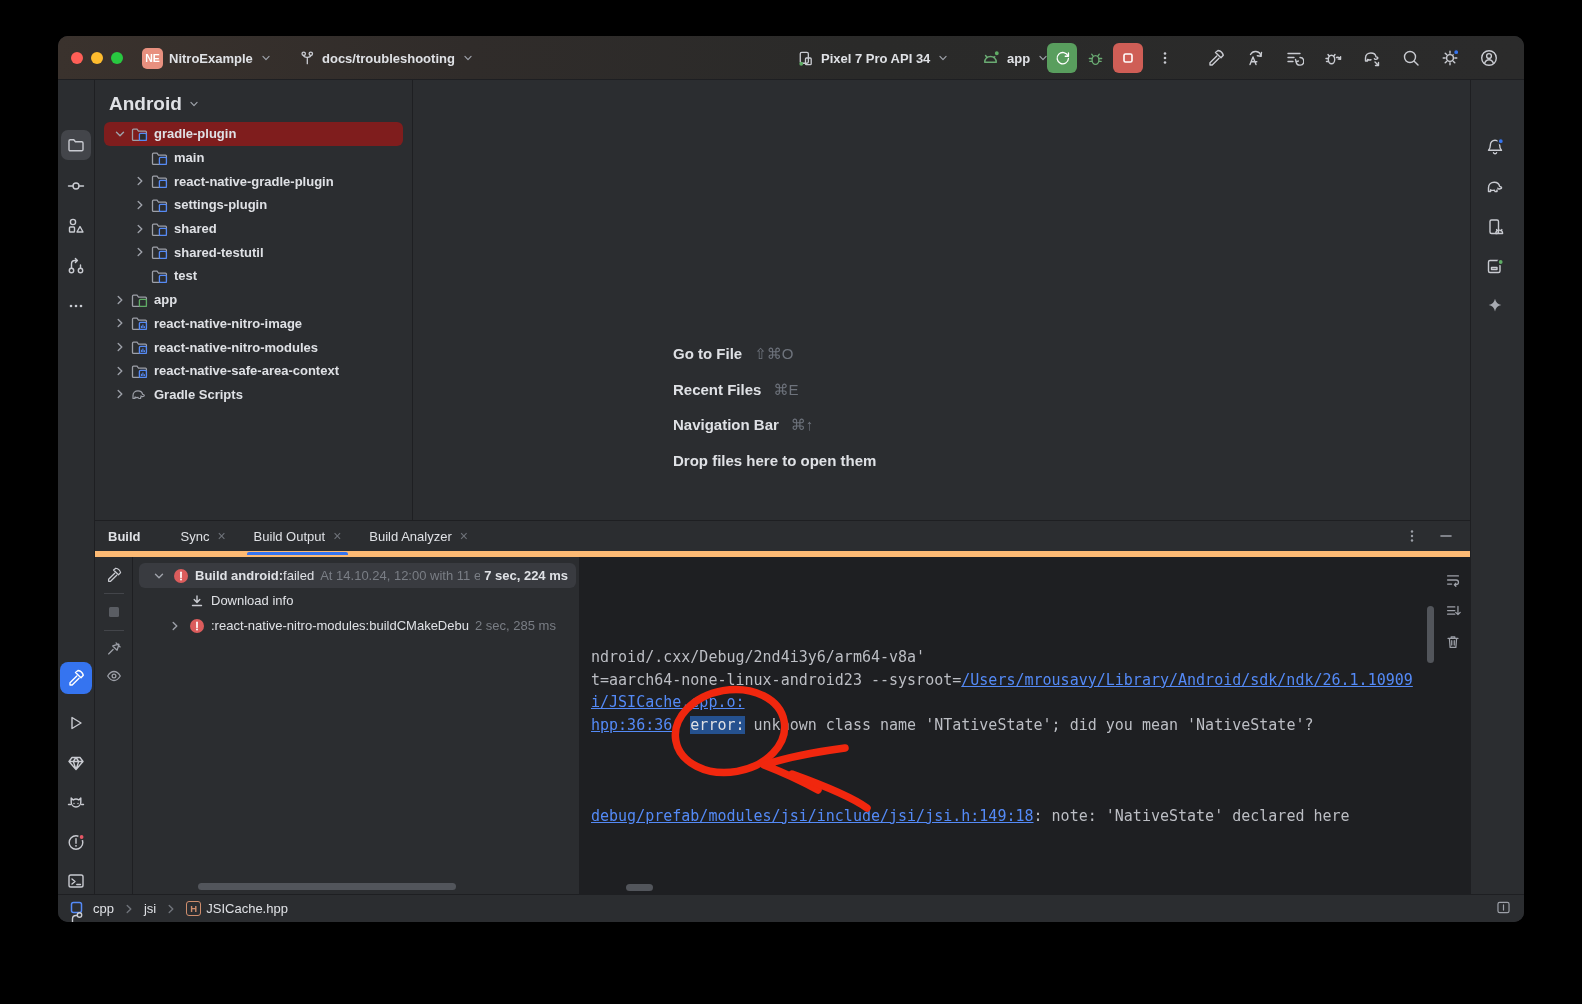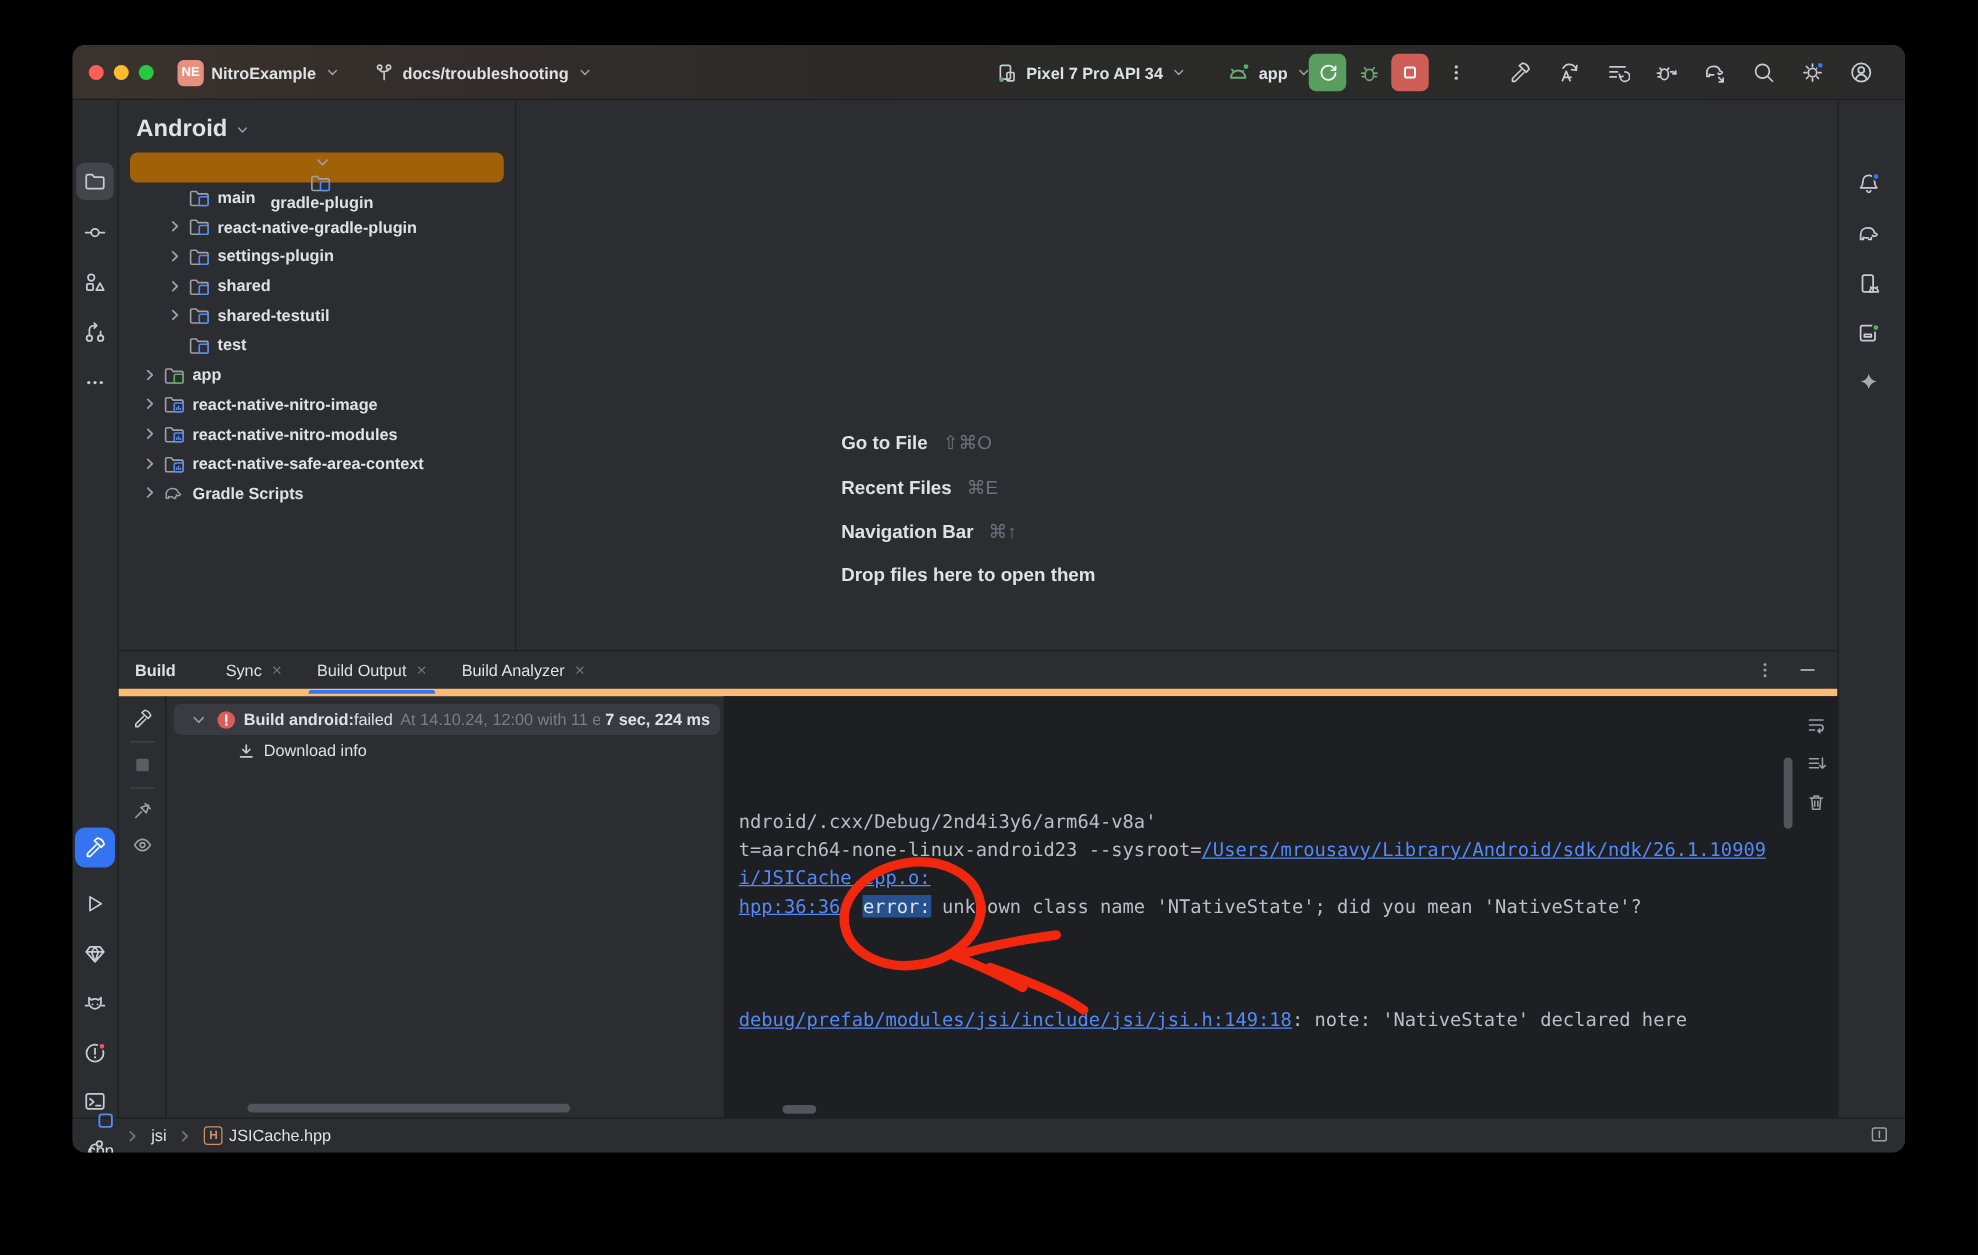--- a/index.html
+++ b/index.html
@@ -36,21 +36,21 @@
   .right-strip .strip-btn{left:24px;transform:translateX(-50%);}
   .strip-btn.sel{background:#43454a;}
   .strip-btn.sel-blue{background:#3574f0;width:32px;height:32px;border-radius:8px;}
   
   .top-row{height:440px;display:flex;}
   .project-panel{width:318px;flex:none;border-right:1px solid #1e1f22;box-sizing:border-box;padding-top:6px;}
   .panel-header{height:36px;display:flex;align-items:center;padding-left:14px;gap:5px;
     font-weight:700;font-size:19px;color:#dfe1e5;}
   .tree-row{height:23.7px;display:flex;align-items:center;margin:0 9px;border-radius:6px;
     color:#dfe1e5;font-size:13px;font-weight:600;white-space:nowrap;}
-  .tree-row.selected{background:#a16207;flex-direction:column;}
+  .tree-row.selected{background:#7f1d1d;}
   .tree-row .chev{width:16px;height:16px;display:flex;align-items:center;justify-content:center;flex:none;}
   .tree-row .t-icon{width:17px;height:16px;margin:0 6px 0 3px;flex:none;}
   
   .editor{flex:1;position:relative;background:#2b2d30;}
   .shortcuts{position:absolute;left:260px;top:265px;}
   .sc-row{height:35.7px;display:flex;align-items:baseline;gap:12px;}
   .sc-label{font-size:15px;font-weight:600;color:#dfe1e5;}
   .sc-keys{font-size:15px;color:#6e737c;}
   
   .build-panel{height:374px;border-top:1px solid #1e1f22;box-sizing:border-box;display:flex;flex-direction:column;}
@@ -553,20 +553,34 @@
                     <span class="b-meta grow">At 14.10.24, 12:00 with 11 er</span>
                     <span class="b-dur">7 sec, 224 ms</span>
                   </div>
                   <div class="b-row" style="padding-left: 34px;">
                     <span class="chev"></span>
                     <span class="b-icon"><svg width="16" height="16" viewBox="0 0 16 16">
                         <path d="M8 3 v6.2 M5.2 6.6 8 9.4 10.8 6.6 M3.5 12.5 h9" fill="none" stroke="#c9cbd1" stroke-width="1.4" stroke-linecap="round" stroke-linejoin="round"></path>
                       </svg></span>
                     <span>Download info</span>
                   </div>
+                  <div class="b-row" style="padding-left: 34px;">
+                    <span class="chev">
+                      <svg width="16" height="16" viewBox="0 0 16 16">
+                        <path d="M6.2 4.5 9.8 8 6.2 11.5" fill="none" stroke="#9da0a8" stroke-width="1.4" stroke-linecap="round" stroke-linejoin="round"></path>
+                      </svg>
+                    </span>
+                    <span class="b-icon"><svg width="16" height="16" viewBox="0 0 16 16">
+                        <circle cx="8" cy="8" r="7" fill="#db5c5c"></circle>
+                        <path d="M8 4.3 V9.2" stroke="#fff" stroke-width="1.7" stroke-linecap="round"></path>
+                        <circle cx="8" cy="11.6" r="1" fill="#fff"></circle>
+                      </svg></span>
+                    <span>:react-native-nitro-modules:buildCMakeDebu</span>
+                    <span class="b-meta">2 sec, 285 ms</span>
+                  </div>
                 </div>
               <div class="thumb" style="left:65px;bottom:4px;width:258px;height:7px"></div>
             </div>
 
             <div class="console">
               <div id="console-lines">
                   <div class="console-line"><span>ndroid/.cxx/Debug/2nd4i3y6/arm64-v8a'</span></div>
                   <div class="console-line"><span>t=aarch64-none-linux-android23 --sysroot=</span><span class="c-link">/Users/mrousavy/Library/Android/sdk/ndk/26.1.10909</span></div>
                   <div class="console-line"><span class="c-link">i/JSICache.cpp.o:</span></div>
                   <div class="console-line"><span class="c-link">hpp:36:36</span><span>: </span><span class="c-sel">error:</span><span> unknown class name 'NTativeState'; did you mean 'NativeState'?</span></div>
@@ -622,21 +636,21 @@
         <span class="strip-btn" style="top:211px">
           <svg width="20" height="20" viewBox="0 0 20 20">
             <path d="M10 2.8 c.6 3.4 2.9 5.7 6.3 6.3 -3.4.6-5.7 2.9-6.3 6.3 -.6-3.4-2.9-5.7-6.3-6.3 3.4-.6 5.7-2.9 6.3-6.3 z" fill="#a7aab1"></path>
             </svg>
         </span>
       </div>
     </div>
 
     <div class="status-bar">
       <span id="breadcrumbs" style="display:flex;align-items:center;gap:7px">
-          <span style="display: flex; align-items: flex-end; gap: 10px; flex-direction: column;">
+          <span style="display: flex; align-items: flex-start; gap: 10px;">
             <span style="display:flex">
               <svg width="13" height="13" viewBox="0 0 13 13">
                 <rect x="1.5" y="1.5" width="10" height="10" rx="2" fill="none" stroke="#548af7" stroke-width="1.5"></rect>
               </svg>
             </span>
             <span>cpp</span>
           </span>
           <span class="crumb-sep">
             <svg width="16" height="16" viewBox="0 0 16 16">
               <path d="M6.2 4.5 9.8 8 6.2 11.5" fill="none" stroke="#6f737a" stroke-width="1.4" stroke-linecap="round" stroke-linejoin="round"></path>

